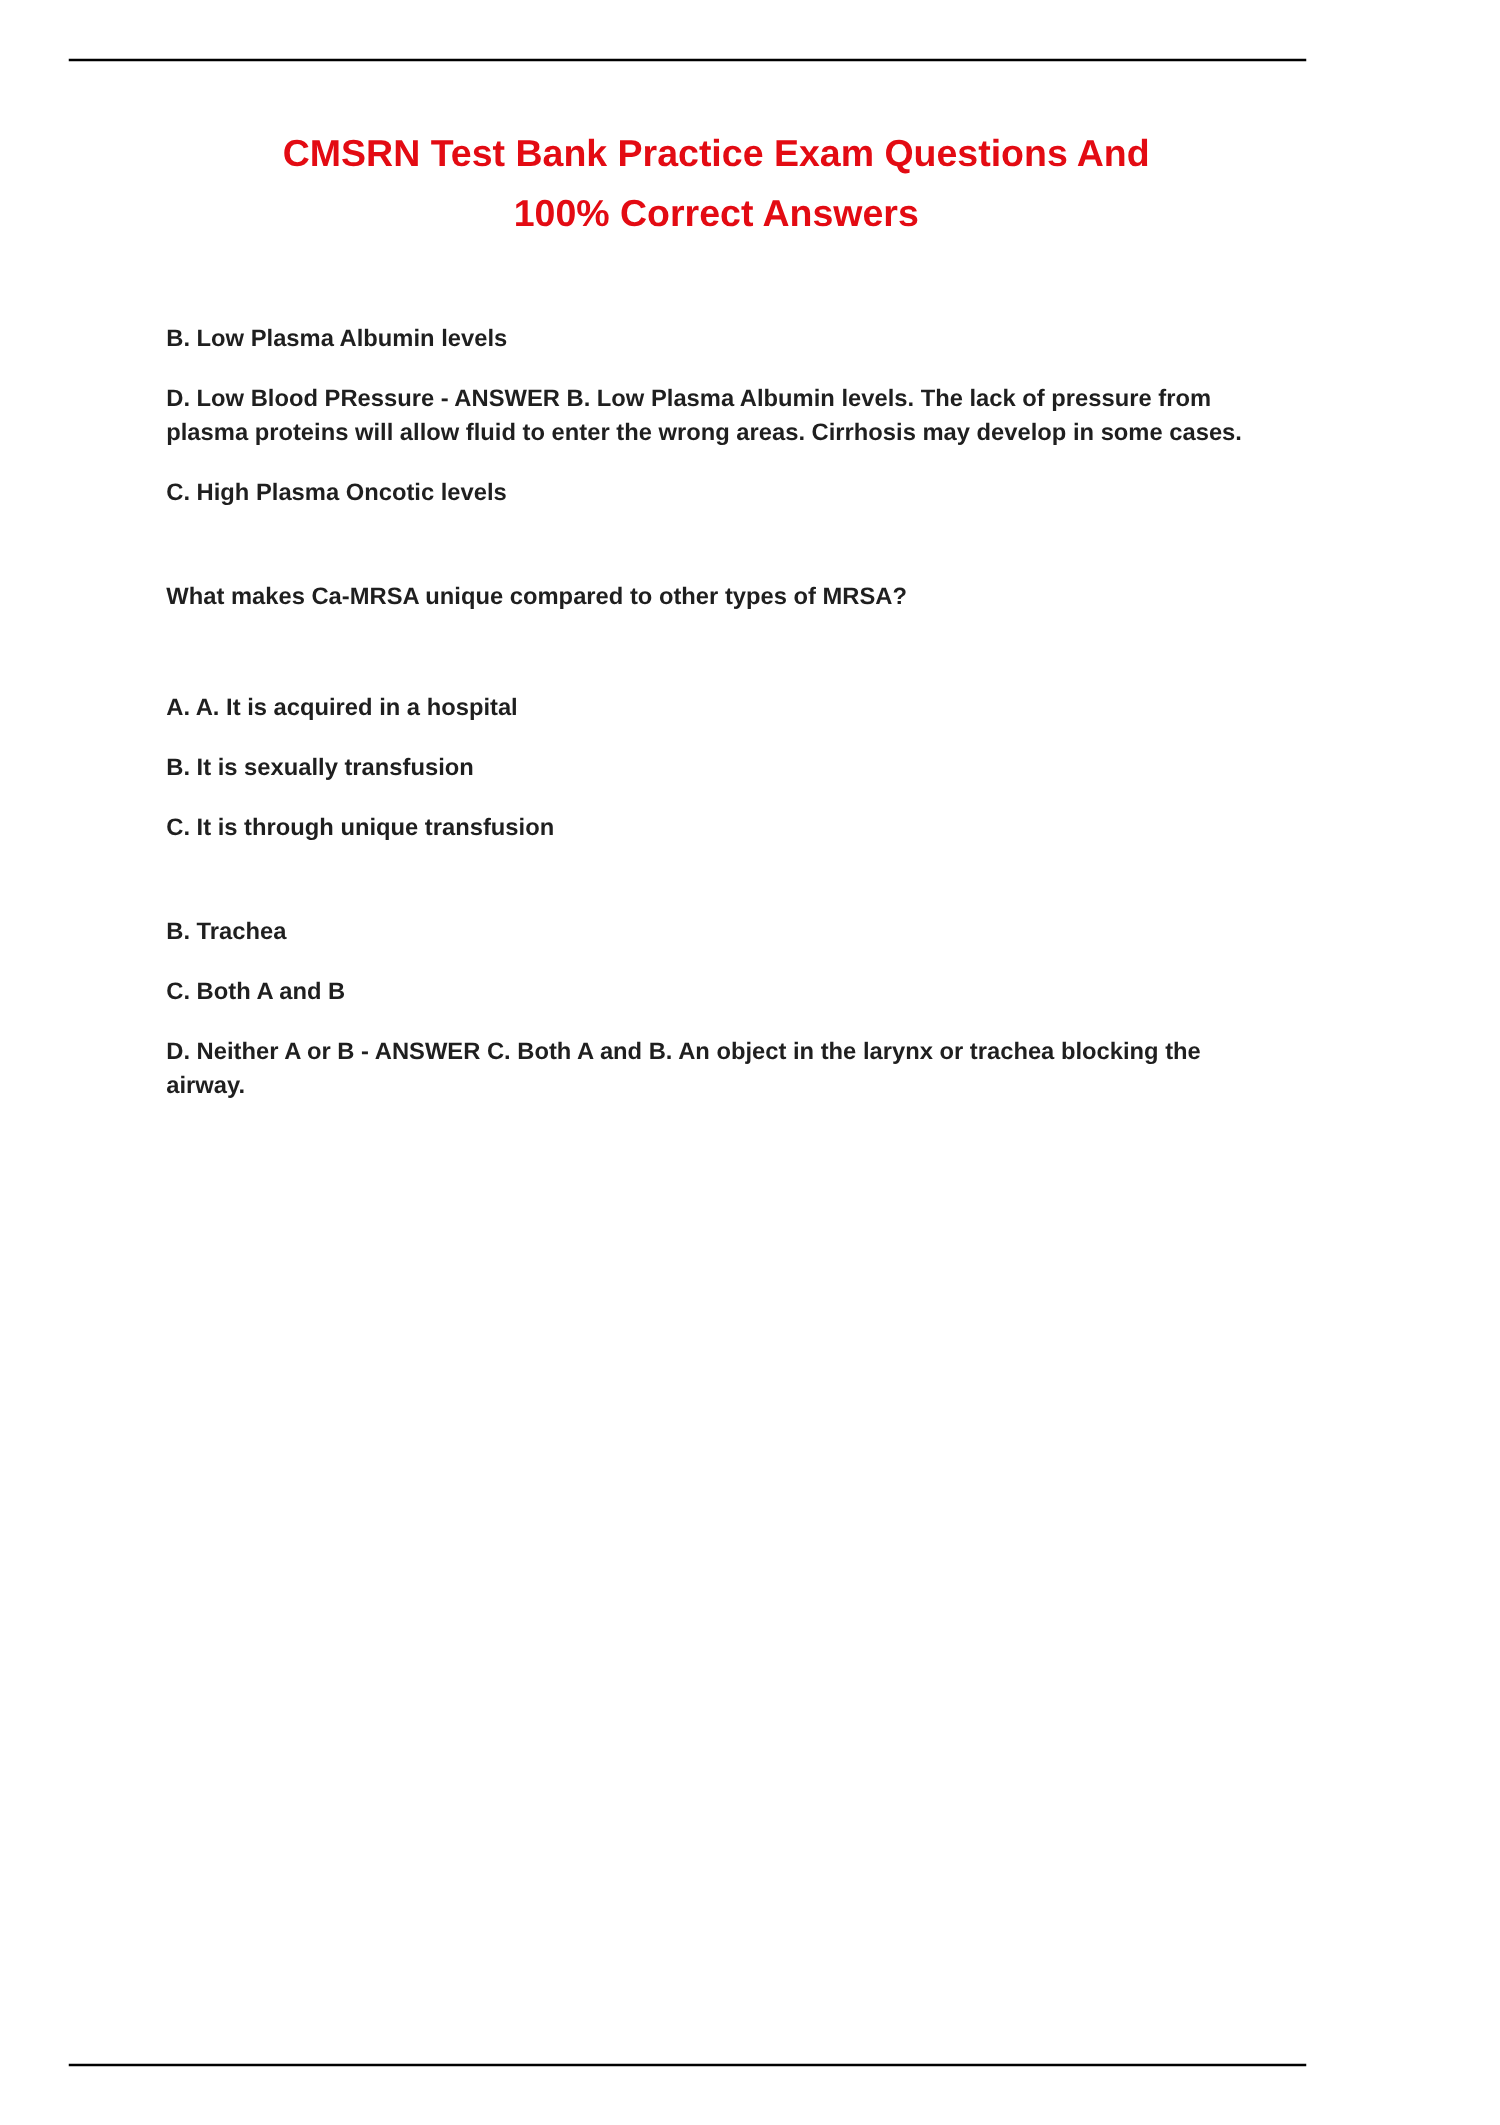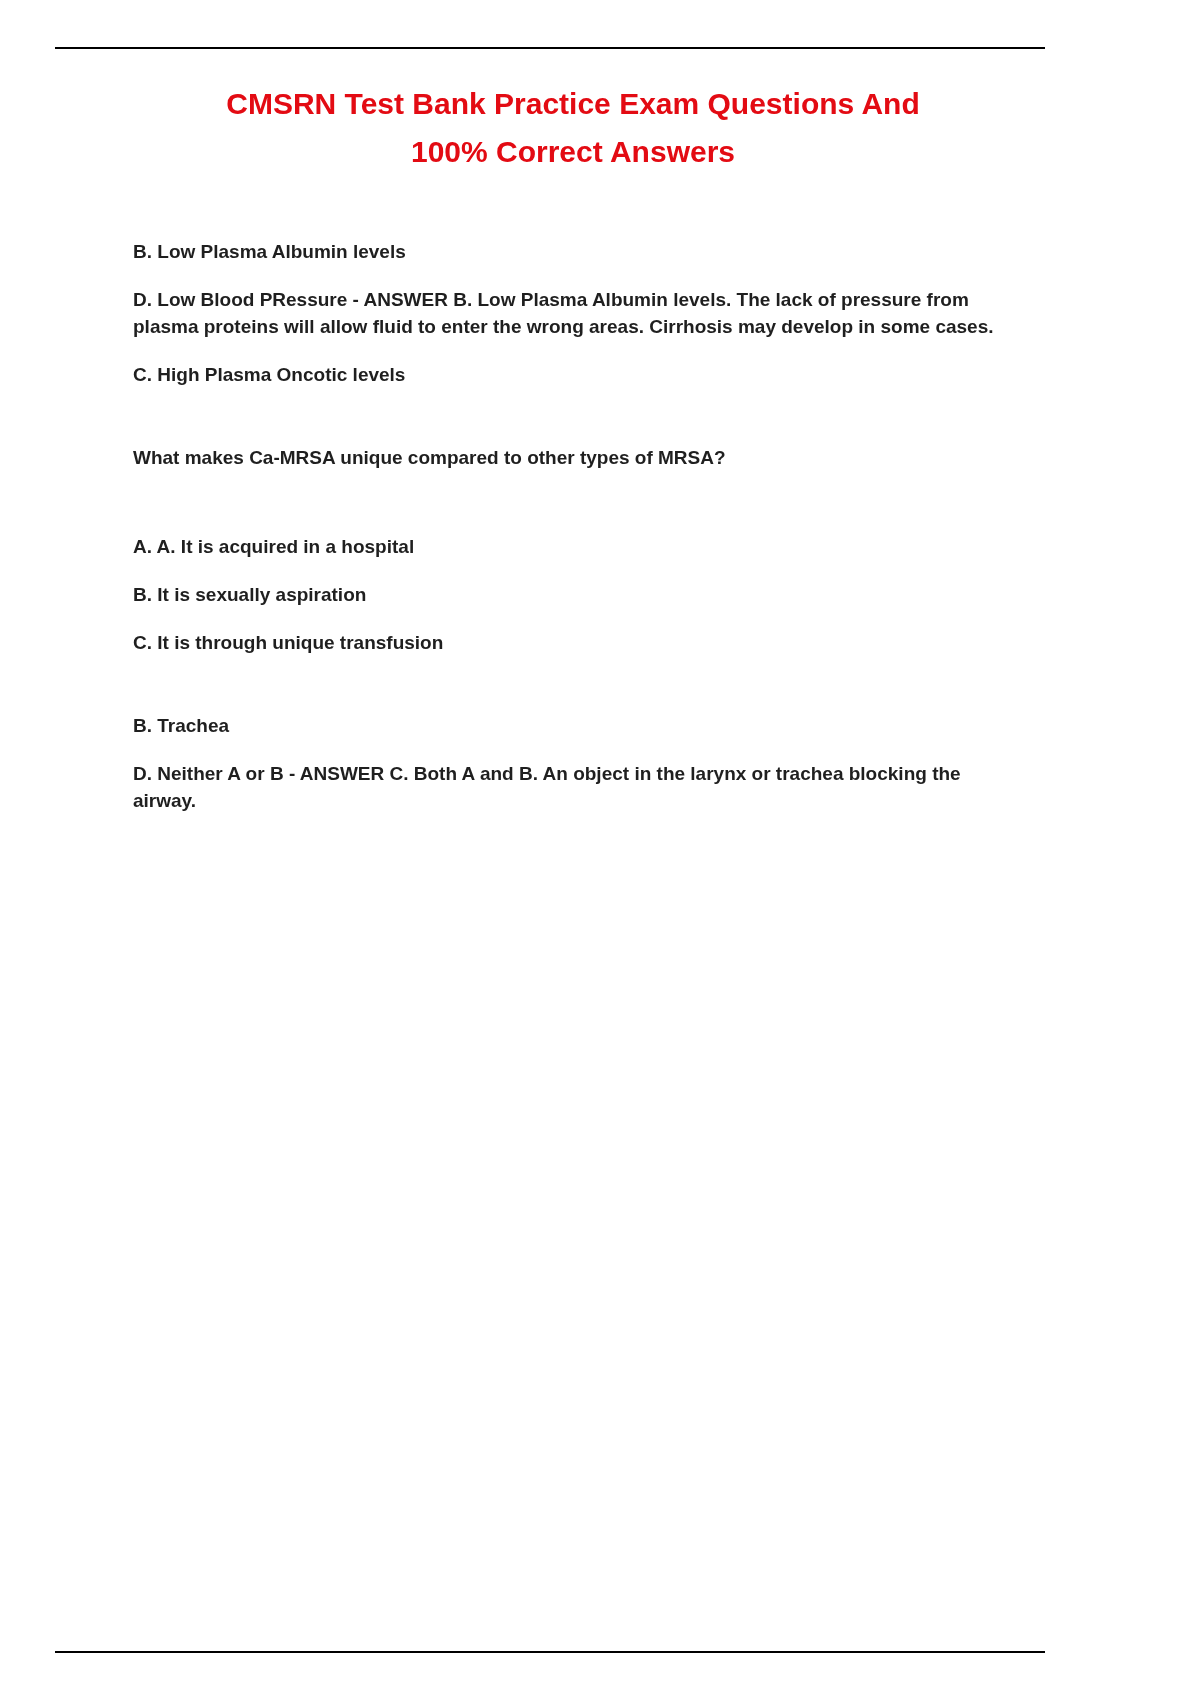--- a/index.html
+++ b/index.html
@@ -22,21 +22,21 @@
     left: 55px;
     width: 990px;
     height: 0;
     border-top: 2px solid #000000;
   }
   .rule-top { top: 47px; }
   .rule-bottom { top: 1651px; }
 
   .title {
     margin: 0;
-    padding-top: 80px;
+    padding-top: 100px;
     width: 1146px;
     text-align: center;
     color: #e30b13;
     font-size: 30px;
     line-height: 48px;
     font-weight: 700;
   }
   .title-line { display: block; }
 
   .content {
@@ -71,26 +71,27 @@
 
     <section class="question">
       <p class="option">B. Low Plasma Albumin levels</p>
       <p class="option">D. Low Blood PRessure - ANSWER B. Low Plasma Albumin levels. The lack of pressure from plasma proteins will allow fluid to enter the wrong areas. Cirrhosis may develop in some cases.</p>
       <p class="option">C. High Plasma Oncotic levels</p>
     </section>
 
     <section class="question">
       <p class="qtext">What makes Ca-MRSA unique compared to other types of MRSA?</p>
       <p class="option">A. A. It is acquired in a hospital</p>
-      <p class="option">B. It is sexually aspiration</p>
+      <p class="option">B. It is sexually transfusion</p>
       <p class="option">C. It is through unique transfusion</p>
     </section>
 
     <section class="question">
       <p class="option">B. Trachea</p>
+      <p class="option">C. Both A and B</p>
       <p class="option">D. Neither A or B - ANSWER C. Both A and B. An object in the larynx or trachea blocking the airway.</p>
     </section>
 
   </div>
 
   <div class="rule rule-bottom"></div>
 
 </div>
 
 </body></html>

